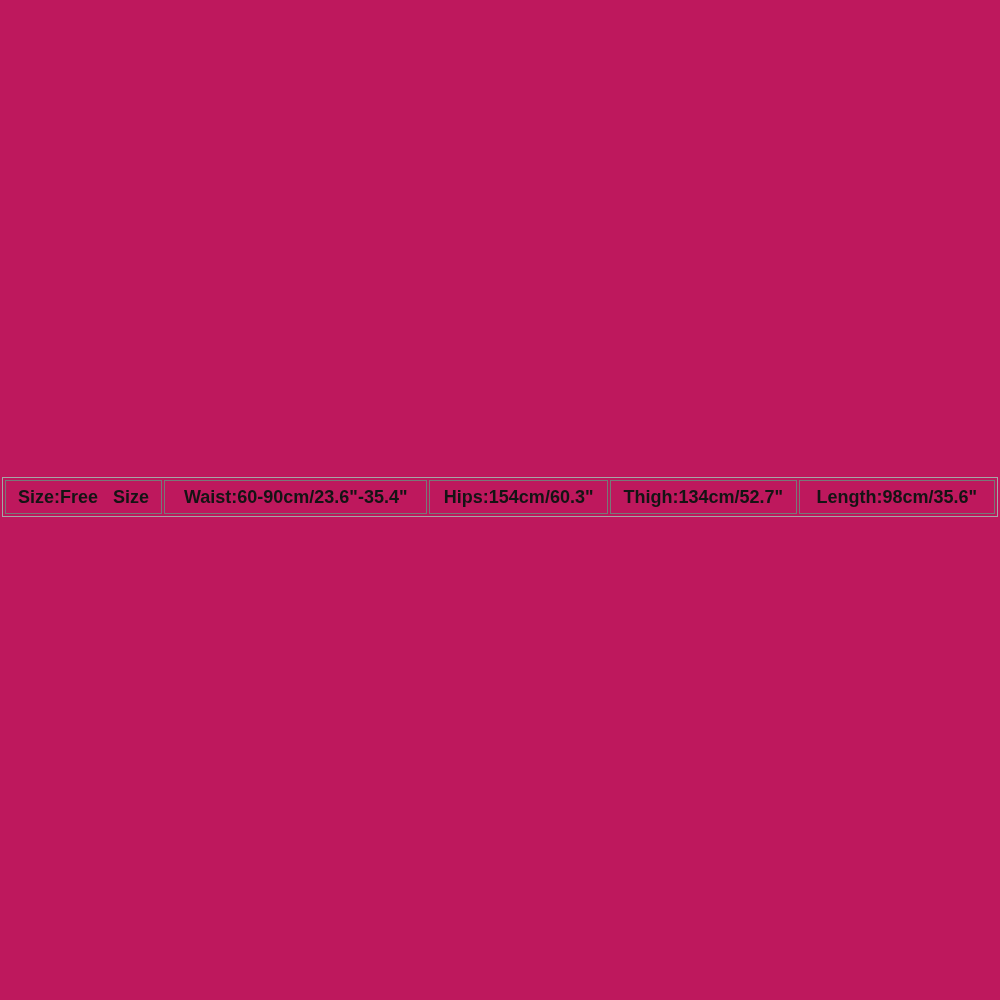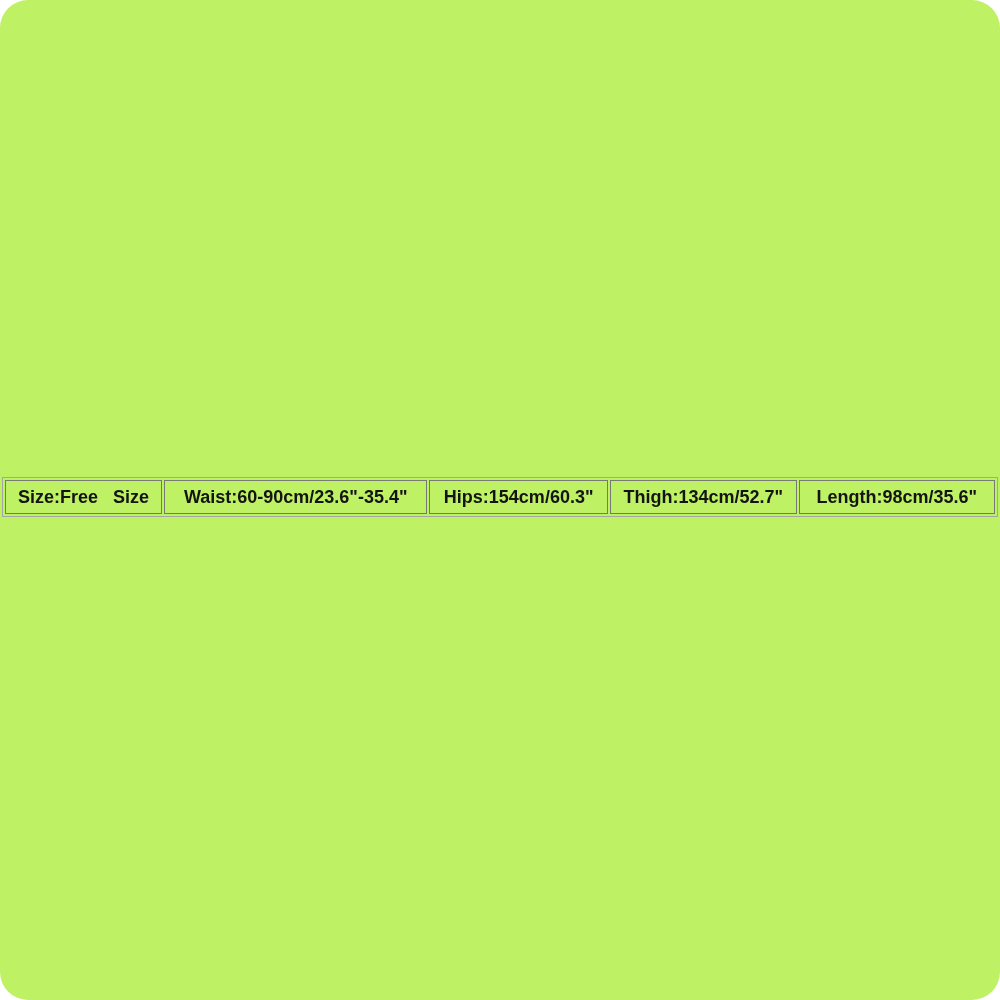--- a/index.html
+++ b/index.html
@@ -4,23 +4,22 @@
 <style>
   html, body {
     margin: 0;
     padding: 0;
     background: #ffffff;
   }
   .canvas {
     position: relative;
     width: 1000px;
     height: 1000px;
-    background: #bef264;
+    background: #be185d;
     overflow: hidden;
-    border-radius: 28px;
   }
   table.size-table {
     position: absolute;
     left: 2px;
     top: 477px;
     width: 996px;
     table-layout: fixed;
     border-collapse: separate;
     border-spacing: 2px;
     border: 1px solid #a6a6a6;

